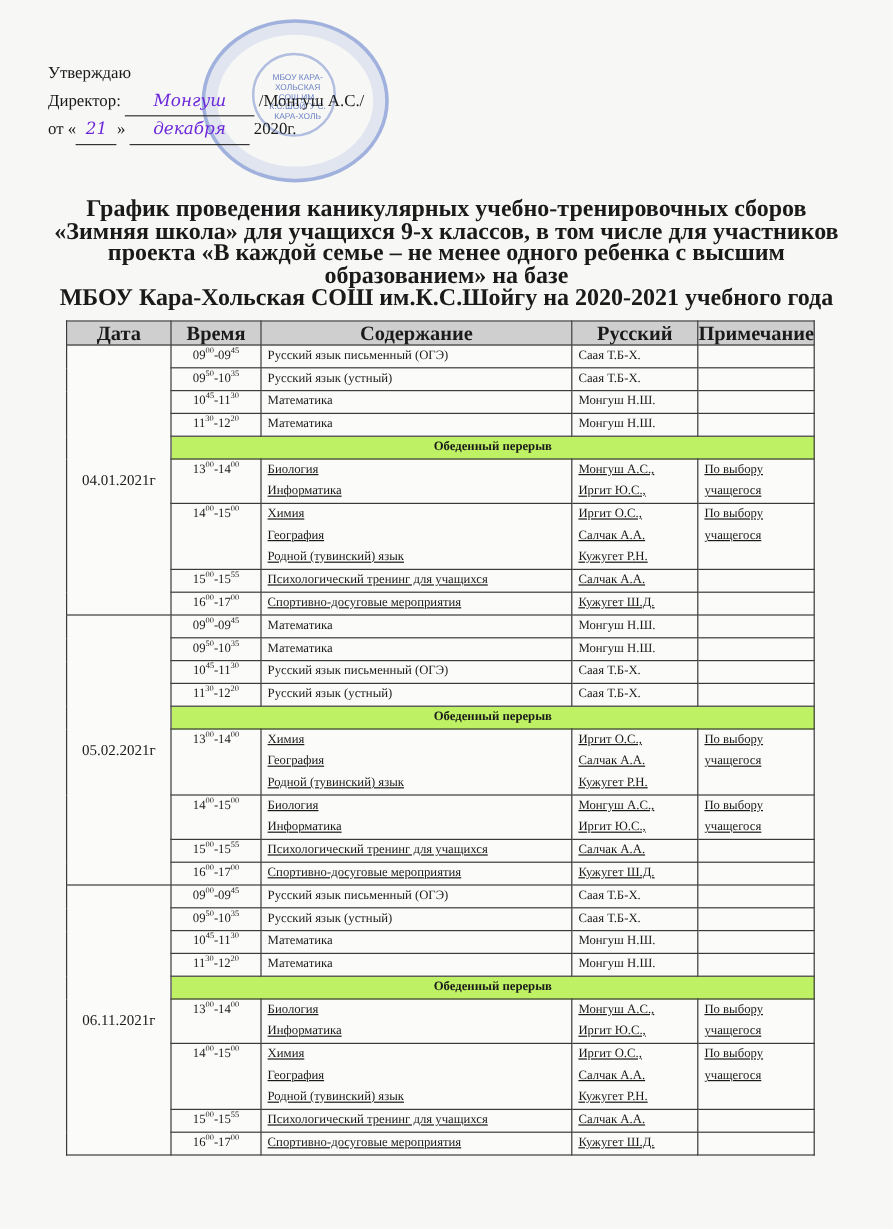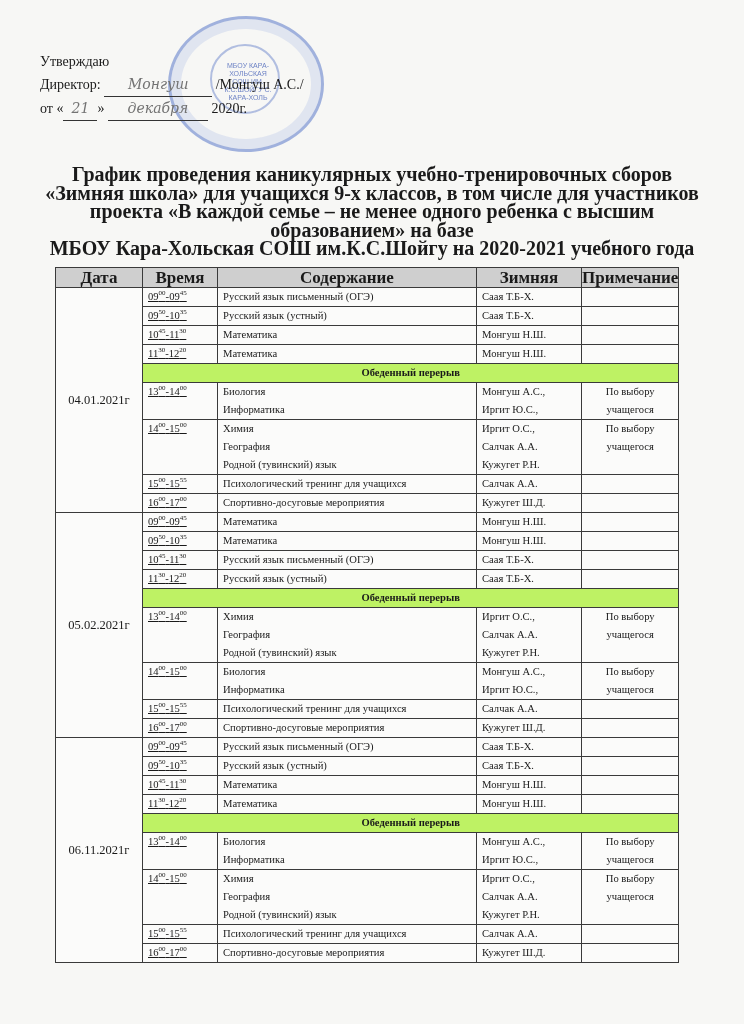--- a/index.html
+++ b/index.html
@@ -1,43 +1,43 @@
 <!DOCTYPE html>
 <html><head>
 <meta charset="utf-8">
 <style>
   html, body { margin:0; padding:0; }
   body { width:744px; height:1024px; background:#f7f7f5; position:relative; overflow:hidden;
          font-family:"Liberation Serif", serif; color:#1a1a1a; }
   .approve { position:absolute; left:40px; top:50px; font-size:14px; line-height:23px; }
   .approve .line { white-space:nowrap; }
-  .sig { display:inline-block; color:#737373; font-family:"DejaVu Serif", serif; font-style:italic;
+  .sig { display:inline-block; color:#6d28d9; font-family:"DejaVu Serif", serif; font-style:italic;
          border-bottom:1px solid #333; text-align:center; }
   .stamp { position:absolute; left:168px; top:16px; width:150px; height:130px; border-radius:50%;
            border:3px solid rgba(90,120,200,0.55); box-shadow: inset 0 0 0 10px rgba(120,150,220,0.18);
            }
   .stamp-inner { position:absolute; left:210px; top:44px; width:66px; height:66px; border-radius:50%;
            border:2px solid rgba(90,120,200,0.45); }
   .stamp-text { position:absolute; left:220px; top:62px; width:56px; font-size:7px; color:rgba(60,90,180,0.75);
            font-family:"Liberation Sans", sans-serif; text-align:center; line-height:8px; }
   .title { position:absolute; left:40px; top:165px; width:664px; text-align:center; font-weight:bold;
            font-size:20px; line-height:18.5px; }
   table { position:absolute; left:55px; top:267px; border-collapse:collapse; font-size:10.6px;
           background:#fbfbfa; }
   td, th { border:1px solid #3a3a3a; padding:0 5px; vertical-align:top; }
   th { background:#cfcfcf; font-weight:bold; font-size:17px; height:19px; line-height:19px; text-align:center; padding:0; }
   td.date { vertical-align:middle; text-align:center; font-size:12.5px; width:76px; }
-  td.time { text-align:left; width:64px; line-height:18px;text-decoration:underline; }
+  td.time { text-align:center; width:64px; line-height:18px; }
   td.subj { width:248px; line-height:18px; }
   td.teach { width:94px; line-height:18px; }
-  td.note { width:78px; text-align:center; line-height:17px;margin-top:14px; }
+  td.note { width:78px; line-height:17px;margin-top:14px; }
   td.lunch { background:#bef264; text-align:center; font-weight:bold; height:18px; line-height:18px; }
   tr.r1 td { height:18px; }
   sup { font-size:7px; vertical-align:5px; line-height:0; }
-  .ml div { height:18px; }
+  .ml div { height:18px;text-decoration:underline; }
 </style>
 </head>
 <body>
 
 <div class="stamp"></div>
 <div class="stamp-inner"></div>
 <div class="stamp-text">МБОУ КАРА-ХОЛЬСКАЯ СОШ ИМ. К.С.ШОЙГУ С. КАРА-ХОЛЬ</div>
 
 <div class="approve">
   <div class="line">Утверждаю</div>
@@ -59,21 +59,21 @@
   <div>проекта «В каждой семье – не менее одного ребенка с высшим образованием» на базе</div>
   <div>МБОУ Кара-Хольская СОШ им.К.С.Шойгу на 2020-2021 учебного года</div>
 </div>
 
 <table>
   <thead>
     <tr>
       <th>Дата</th>
       <th>Время</th>
       <th>Содержание</th>
-      <th>Зимняя</th>
+      <th>Русский</th>
       <th>Примечание</th>
     </tr>
   </thead>
   <tbody id="tbody">
       <tr class="r1">
         <td class="date" rowspan="9">04.01.2021г</td>
         <td class="time"><span>09</span><sup>00</sup><span>-</span><span>09</span><sup>45</sup></td>
         <td class="subj">Русский язык письменный (ОГЭ)</td>
         <td class="teach">Саая Т.Б-Х.</td>
         <td class="note"></td>

